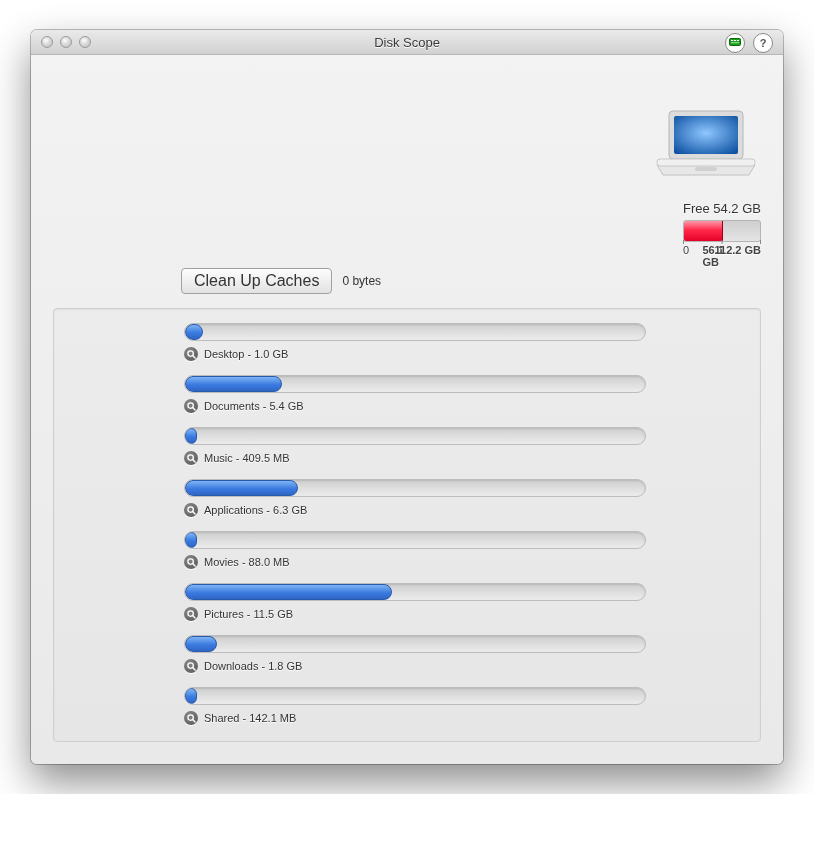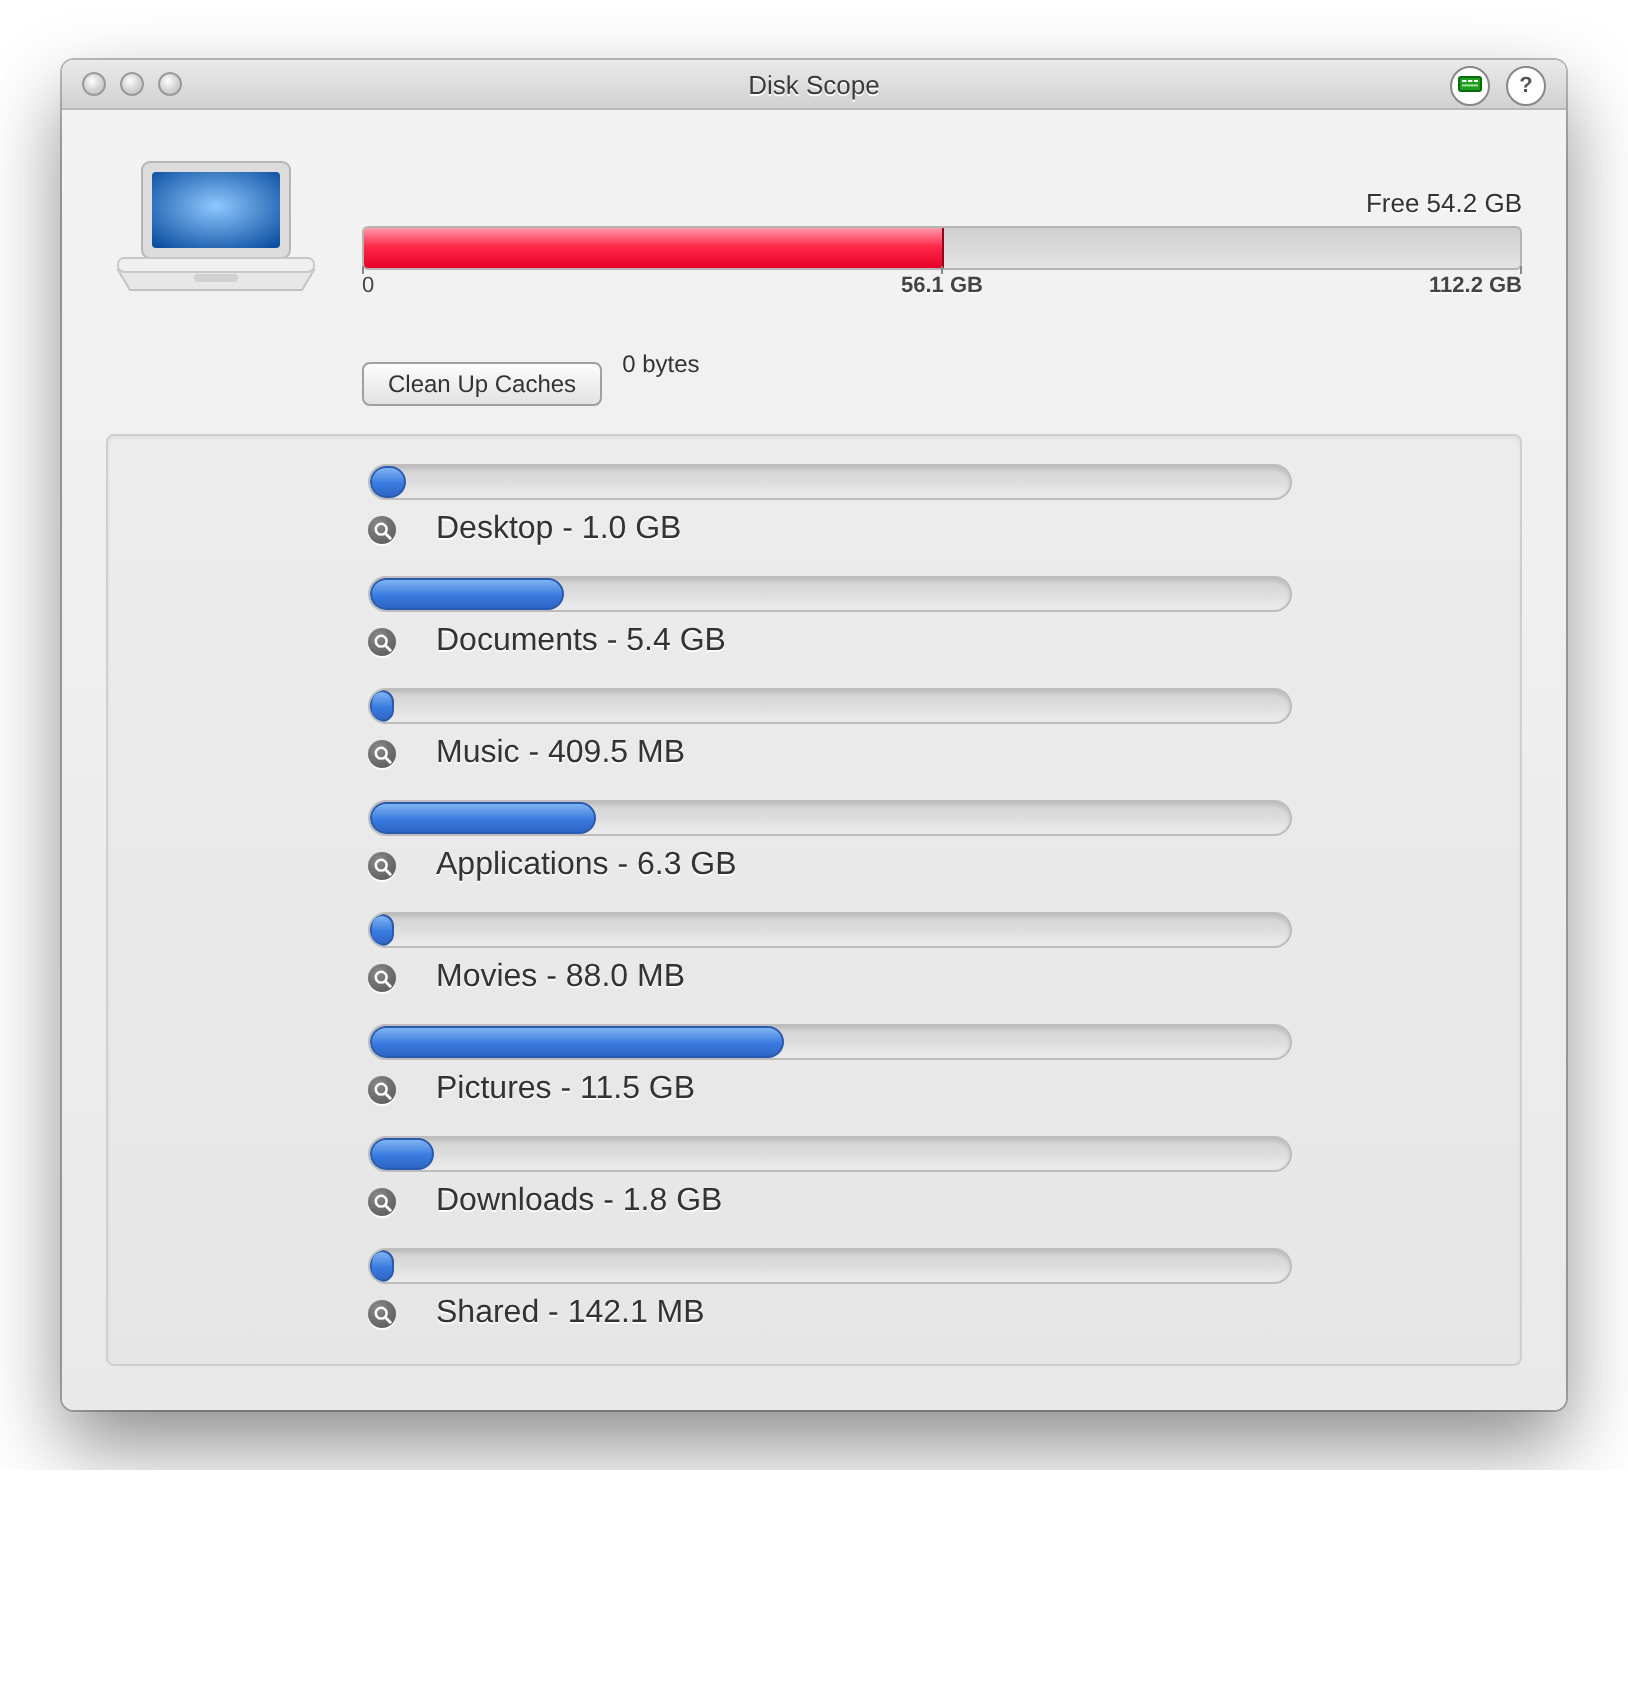--- a/index.html
+++ b/index.html
@@ -32,21 +32,21 @@
   .title{font-size:13px;color:#3a3a3a;text-shadow:0 1px 0 #fff;}
   .toolbar-right{position:absolute;right:10px;top:3px;display:flex;gap:8px;}
   .circle-btn{
     width:18px;height:18px;border-radius:50%;
     border:1px solid #888;background:#fff;
     display:flex;align-items:center;justify-content:center;
     font-size:11px;color:#555;font-weight:bold;
   }
   .circle-btn.green svg{display:block}
   .content{padding:18px 22px 22px 22px;}
-  .top-area{display:flex;align-items:flex-end;gap:18px;margin-bottom:6px;}
+  .top-area{display:flex;align-items:flex-end;gap:18px;margin-bottom:6px;flex-direction:column;}
   .laptop{flex:0 0 110px;height:80px;display:flex;align-items:flex-end;justify-content:center;}
   .disk-col{flex:1;}
   .free-label{ text-align:right;font-size:13px;color:#333;margin-bottom:4px;text-shadow:0 1px 0 #fff;}
   .main-bar{
     position:relative;height:20px;border-radius:3px;
     background:linear-gradient(#cfcfcf,#e4e4e4);
     border:1px solid #b4b4b4;overflow:hidden;
   }
   .main-bar .fill{
     position:absolute;left:0;top:0;height:100%;
@@ -56,24 +56,24 @@
   .ticks{position:relative;height:16px;margin-top:2px;}
   .ticks .tick{position:absolute;top:0;font-size:11px;color:#444;text-shadow:0 1px 0 #fff;}
   .ticks .tick::before{content:"";position:absolute;top:-4px;left:0;width:1px;height:4px;background:#888;}
   .ticks .tick.start{left:0;}
   .ticks .tick.mid{left:50%;transform:translateX(-50%);font-weight:bold;} 
   .ticks .tick.mid::before{left:50%;}
   .ticks .tick.end{right:0;text-align:right;font-weight:bold;}
   .ticks .tick.end::before{left:auto;right:0;}
   .cache-row{display:flex;align-items:center;gap:10px;margin:8px 0 14px 128px;}
   .aqua-btn{
-    font-size:12px;padding:3px 12px;border-radius:4px;
+    font-size:16px;padding:3px 12px;border-radius:4px;
     border:1px solid #a0a0a0;
     background:linear-gradient(#fdfdfd,#e2e2e2);
-    box-shadow:0 1px 0 #fff inset;color:#333;margin-top:20px;
+    box-shadow:0 1px 0 #fff inset;color:#333;
   }
   .cache-size{font-size:12px;color:#333;}
   .panel{
     background:linear-gradient(#ececec,#e6e6e6);
     border:1px solid #cfcfcf;border-radius:4px;
     padding:14px 20px 14px 130px;
     box-shadow:inset 0 1px 2px rgba(0,0,0,.06);
   }
   .folder{margin-bottom:14px;}
   .folder:last-child{margin-bottom:2px;}
@@ -83,21 +83,21 @@
     border:1px solid #bdbdbd;
     overflow:hidden; box-shadow:inset 0 1px 2px rgba(0,0,0,.12);
     width:460px;
   }
   .fbar .ffill{
     position:absolute;left:0;top:0;height:100%;
     border-radius:9px;min-width:12px;
     background:linear-gradient(#7fb4f2 0%,#3a7be0 55%,#2f66c4 100%);
     border:1px solid #2a5aad;box-sizing:border-box;
   }
-  .flabel{display:flex;align-items:center;gap:20px;margin-top:6px;font-size:16px;color:#333;text-shadow:0 1px 0 #fff;}
+  .flabel{display:flex;align-items:center;gap:6px;margin-top:6px;font-size:11px;color:#333;text-shadow:0 1px 0 #fff;}
   .mag{
     width:14px;height:14px;border-radius:50%;
     display:inline-flex;align-items:center;justify-content:center;
     background:radial-gradient(circle at 35% 30%,#888,#555);
     color:#fff;font-size:9px;line-height:1;
     box-shadow:0 1px 0 #fff;
   }
   .mag svg{display:block}
 </style>
 </head>

